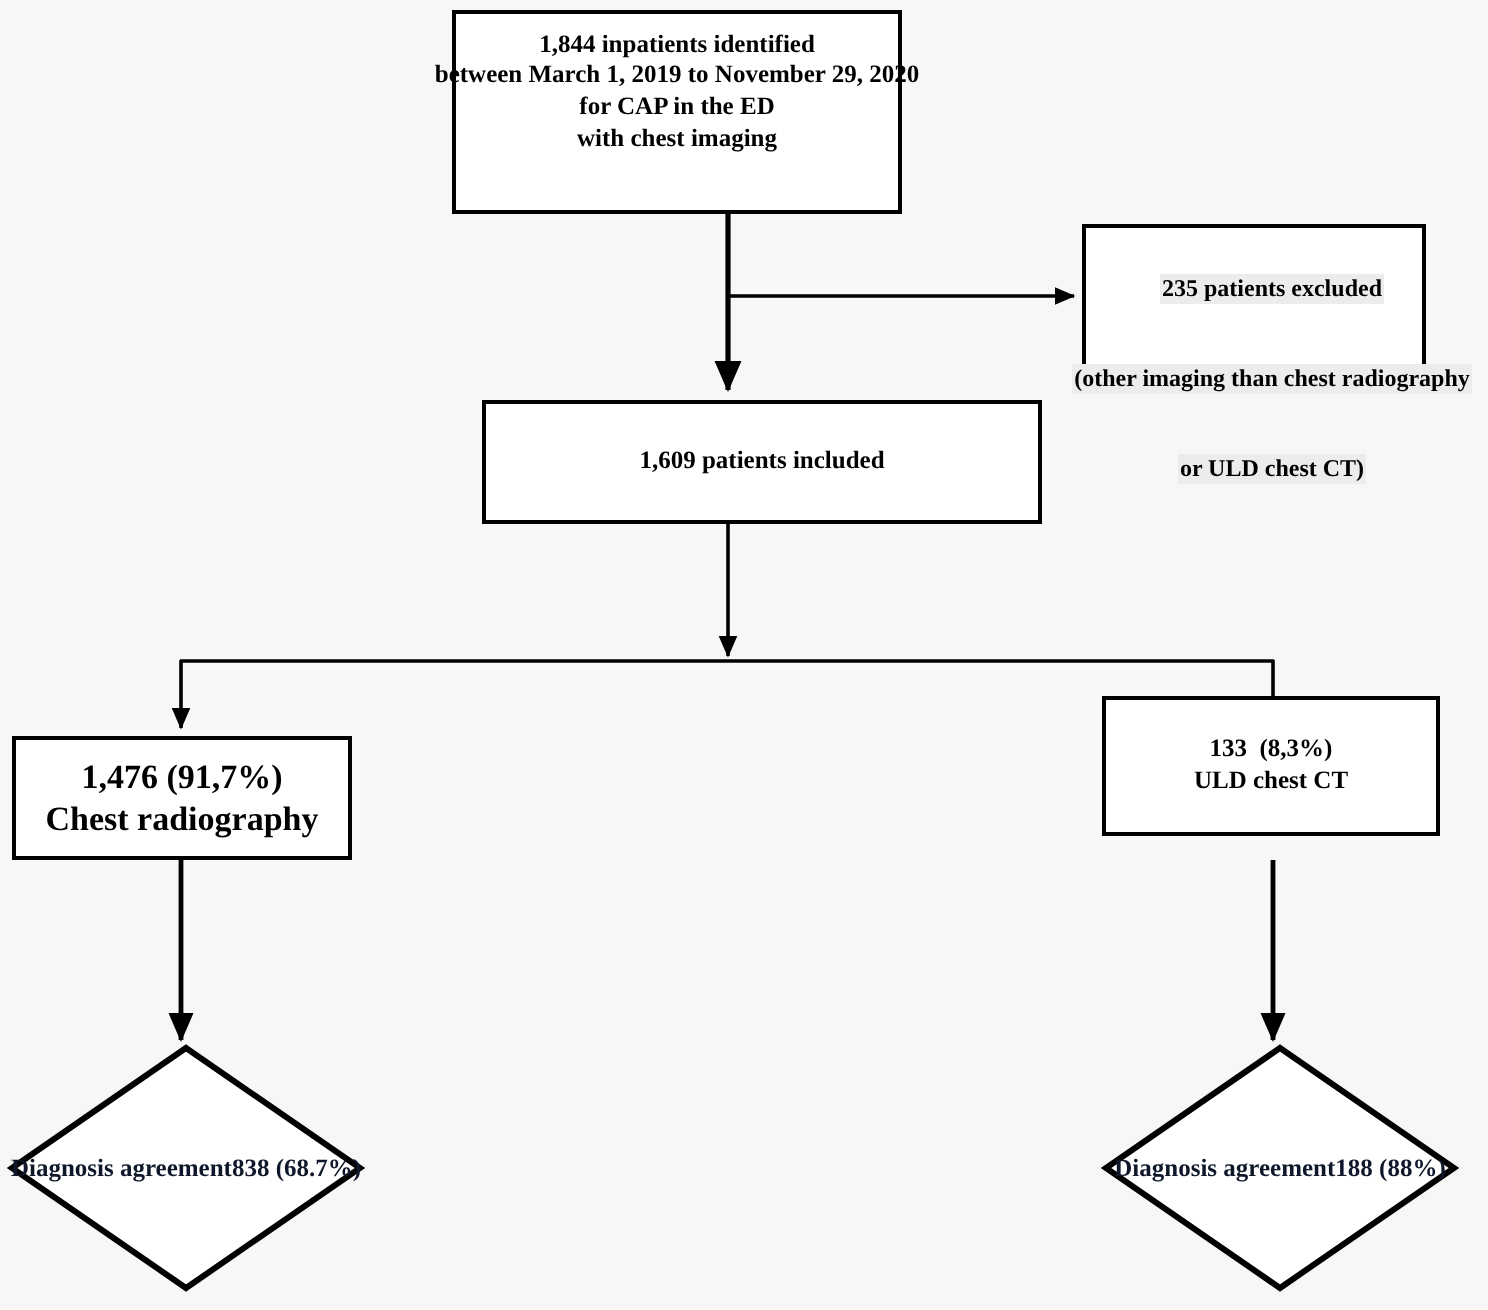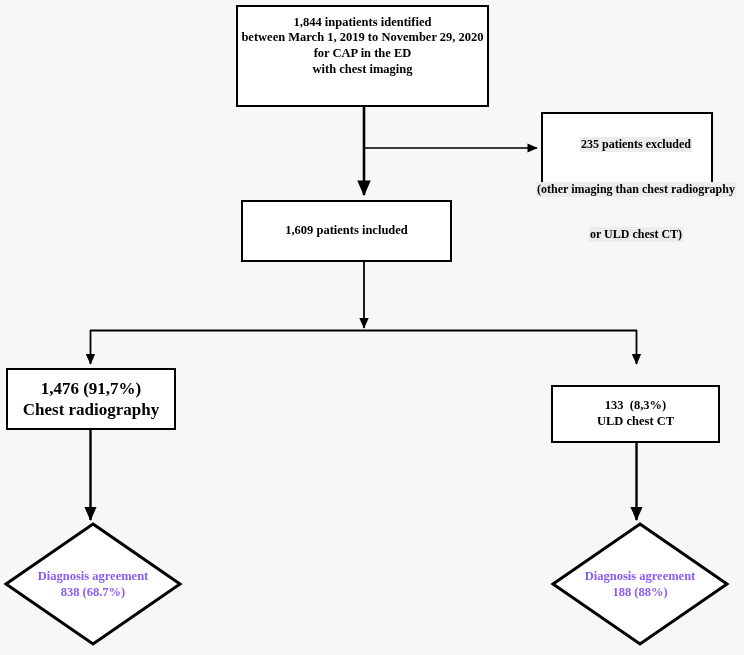--- a/index.html
+++ b/index.html
@@ -29,73 +29,72 @@
     line-height: 1.25;
   }
   .box {
     border: 2.5px solid #000000;
     background: #ffffff;
   }
   .box .txt-line { display: block; white-space: pre; }
 
   
   #node-identified {
-    left: 236px; top: 5px; width: 253px; height: 102px;
+    left: 226px; top: 5px; width: 225px; height: 102px;
     font-size: 12.5px;
     padding-bottom: 20px;
   }
 
   
   #node-excluded {
     left: 541px; top: 112px; width: 172px; height: 80px;
     font-size: 12px;
     justify-content: flex-start;
     padding-top: 8px;
   }
   #node-excluded .hl {
     background: #ececec;
     display: inline-block;
     padding: 0 1px;
   }
   #node-excluded .gap { height: 11px; }
 
   
   #node-included {
-    left: 241px; top: 200px; width: 211px; height: 62px;
+    left: 241px; top: 200px; width: 280px; height: 62px;
     font-size: 12.5px;
   }
 
   
   #node-radiography {
     left: 6px; top: 368px; width: 170px; height: 62px;
     font-size: 17px;
   }
   #node-ct {
-    left: 551px; top: 385px; width: 169px; height: 58px;
+    left: 551px; top: 348px; width: 169px; height: 70px;
     font-size: 12.5px;
   }
 
   
   .diamond-wrap {
     position: absolute;
   }
   .diamond-wrap svg { display: block; }
   .diamond-label {
     position: absolute;
     left: 0; top: 0;
     width: 100%; height: 100%;
     display: flex;
-    flex-direction: column;
     align-items: center;
     justify-content: center;
     text-align: right;
     font-weight: bold;
     font-size: 12.5px;
     line-height: 1.3;
-    color: #8b5cf6;
+    color: #0f172a;
     pointer-events: none;
   }
   #diamond-left  { left: 3px;   top: 521px; width: 180px; height: 126px; }
   #diamond-right { left: 550px; top: 521px; width: 180px; height: 126px; }
 
   
   #connectors {
     position: absolute;
     left: 0; top: 0;
     width: 744px; height: 655px;

